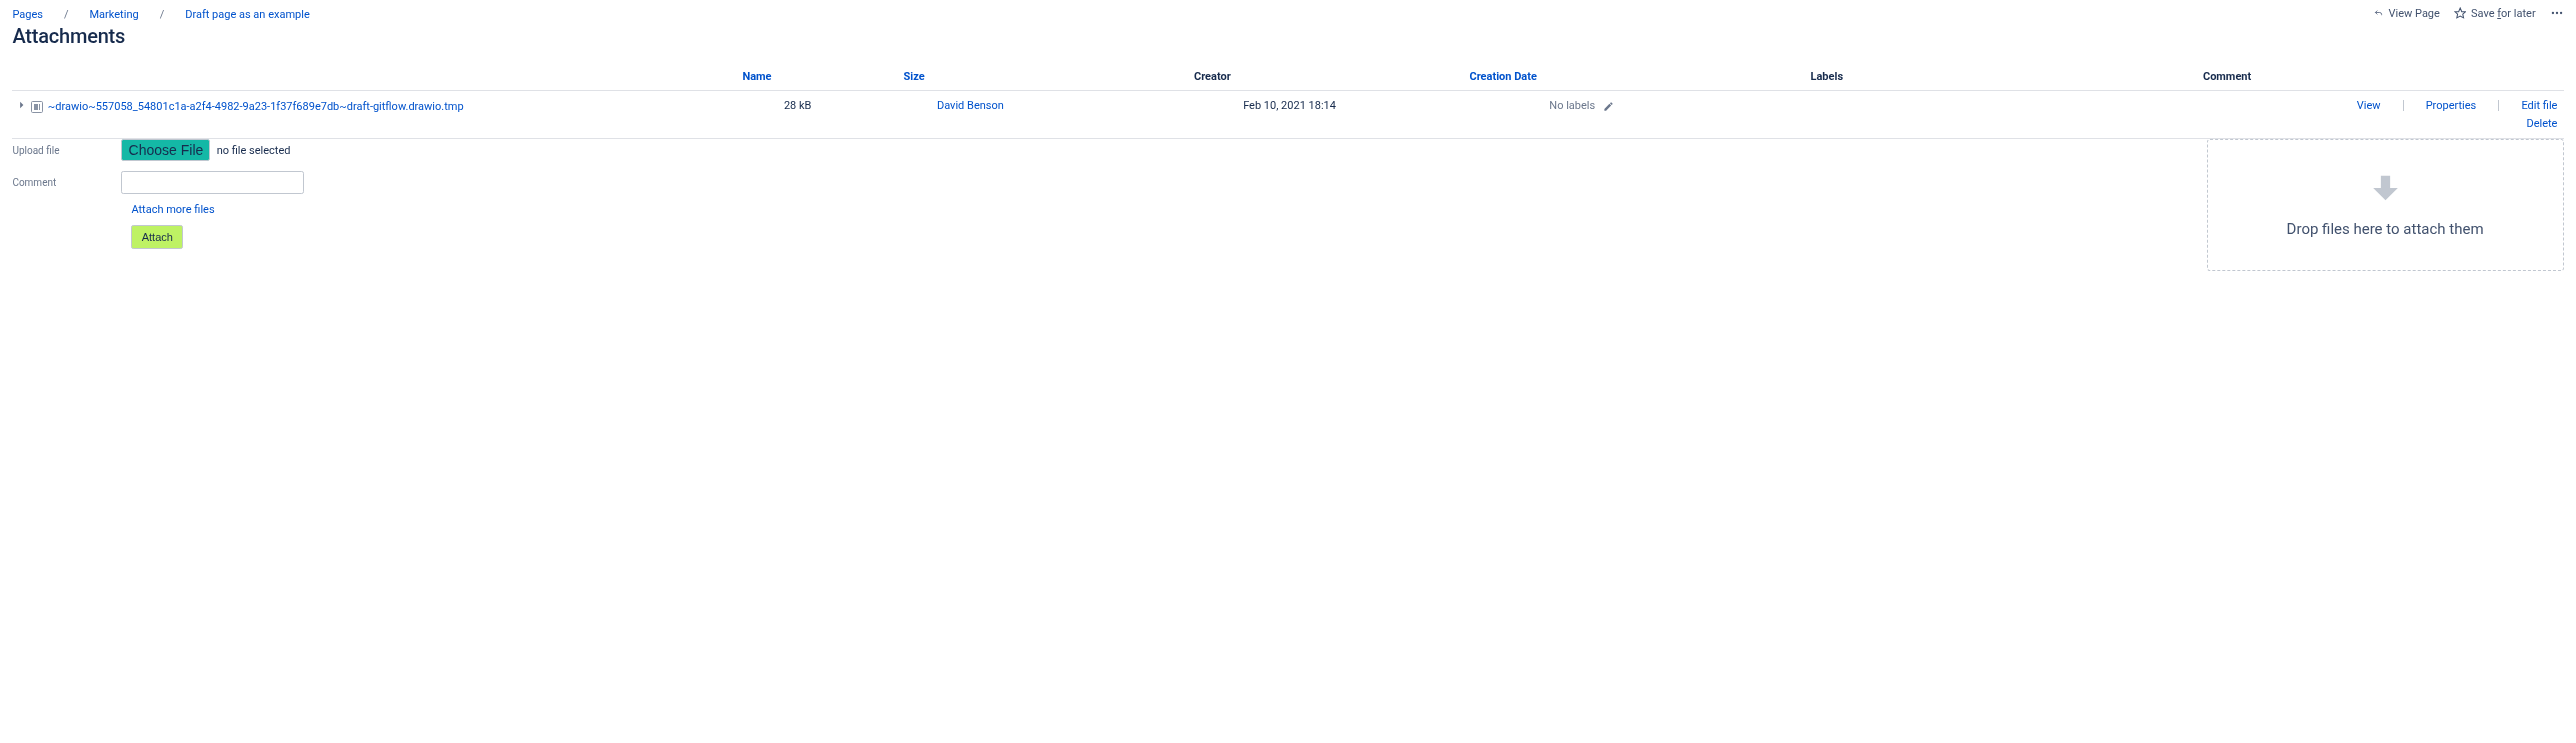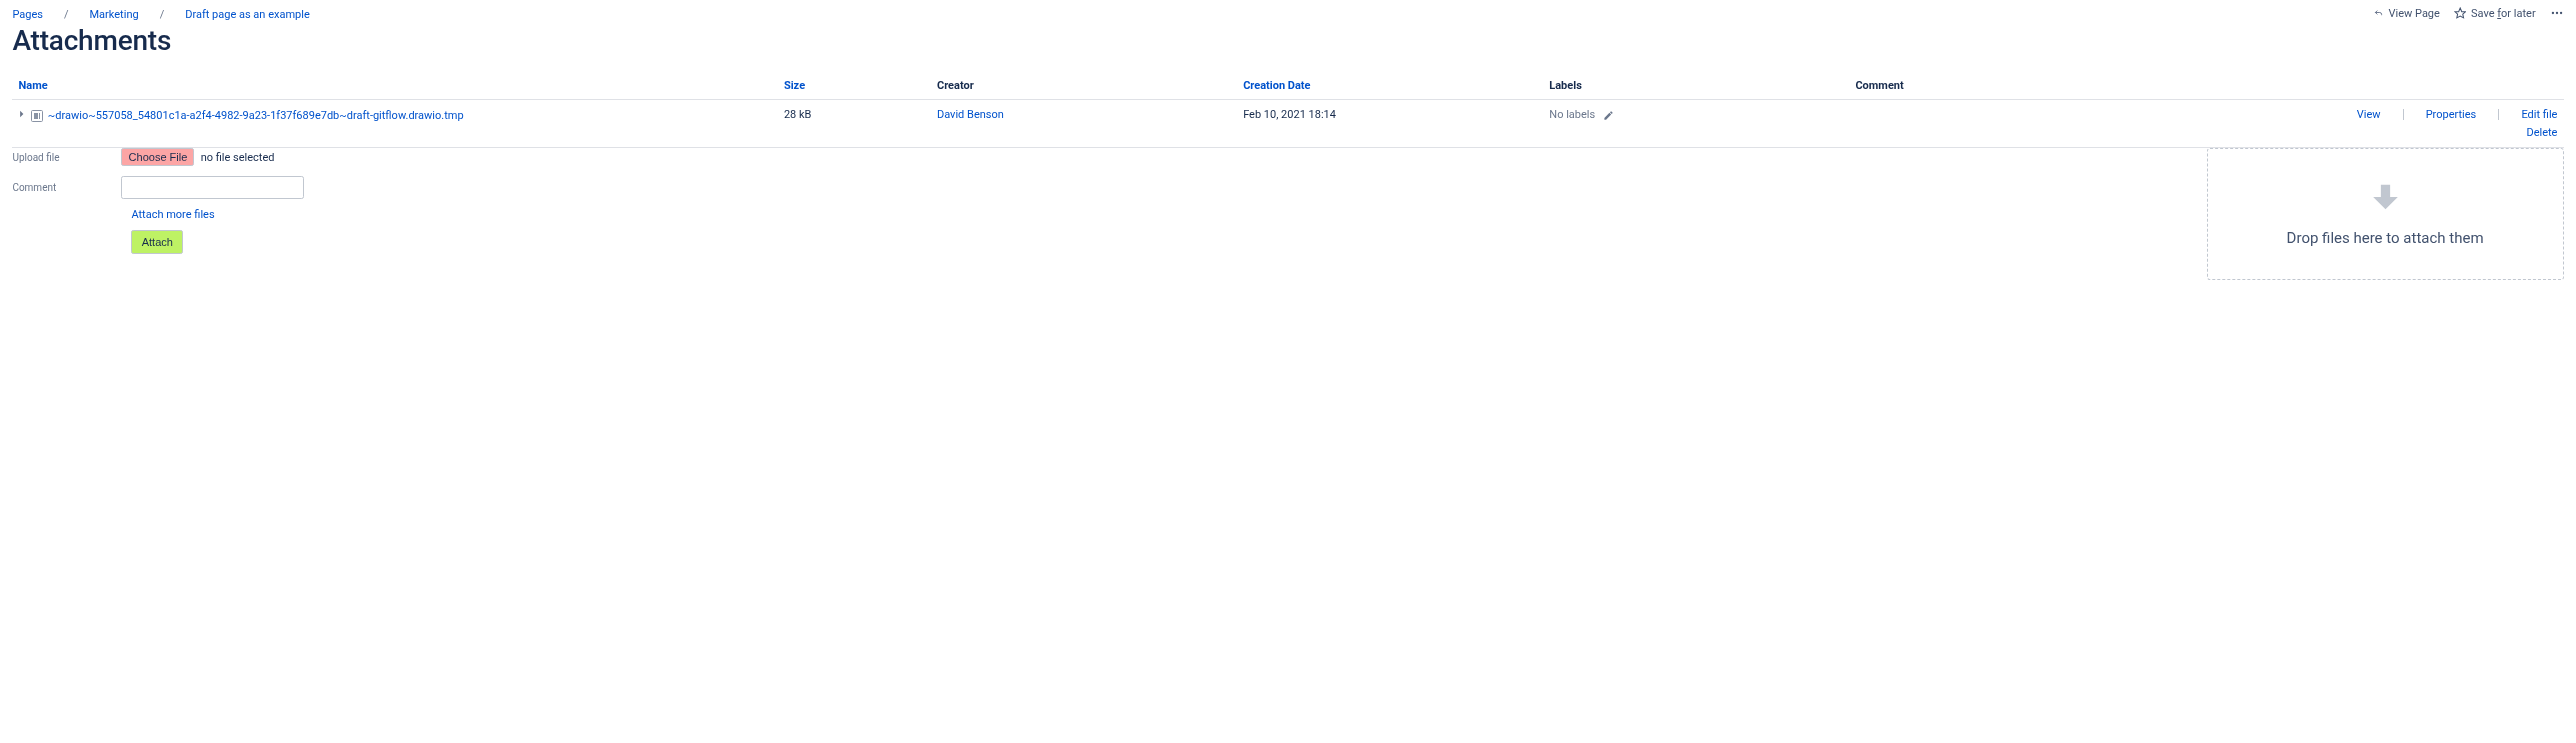--- a/index.html
+++ b/index.html
@@ -40,32 +40,32 @@
     display: flex;
     align-items: center;
     gap: 4.7px;
     cursor: pointer;
     font-size: 11px;
     color: #42526E;
   }
   .header-action .u { text-decoration: underline; }
   .header-action svg { display: block; }
   .page-title {
-    font-size: 28px;
+    font-size: 20px;
     font-weight: 500;
     margin: 3.1px 0 14px 0;
     letter-spacing: -0.2px;
     color: #172B4D;
   }
   table.attachments {
     width: 100%;
     border-collapse: collapse;
   }
   table.attachments thead th {
-    text-align: left;
+    text-align: right;
     font-weight: 700;
     font-size: 11px;
     padding: 7.8px 6.2px;
     border-bottom: 0.8px solid #dfe1e6;
     color: #172B4D;
   }
   table.attachments thead th.sortable { color: #0052CC; cursor: pointer; }
   table.attachments tbody td {
     padding: 7.8px 6.2px;
     border-bottom: 0.8px solid #dfe1e6;
@@ -114,24 +114,24 @@
   }
   .attach-form-row {
     display:flex;
     align-items:flex-start;
   }
   .form-area { flex: 0 0 auto; }
   .form-line { display:flex; align-items:center; margin-bottom:9.3px; }
   .form-label { width: 109px; text-align:left; padding-right:11px; color:#6B778C; font-size:10px;}
   .choose-btn {
     border:0.8px solid #c1c7d0;
-    background:#fca5a5;
+    background:#14b8a6;
     border-radius:2.3px;
     padding:2.3px 6.2px;
-    font-size:11px;
+    font-size:14px;
     cursor:pointer;
     color:#172B4D;
   }
   .file-status { margin-left:6.2px; color:#172B4D; font-size:11px;}
   .comment-input {
     width: 183px;
     height: 23px;
     border:0.8px solid #c1c7d0;
     border-radius:2.3px;
     padding: 3.1px 4.7px;

